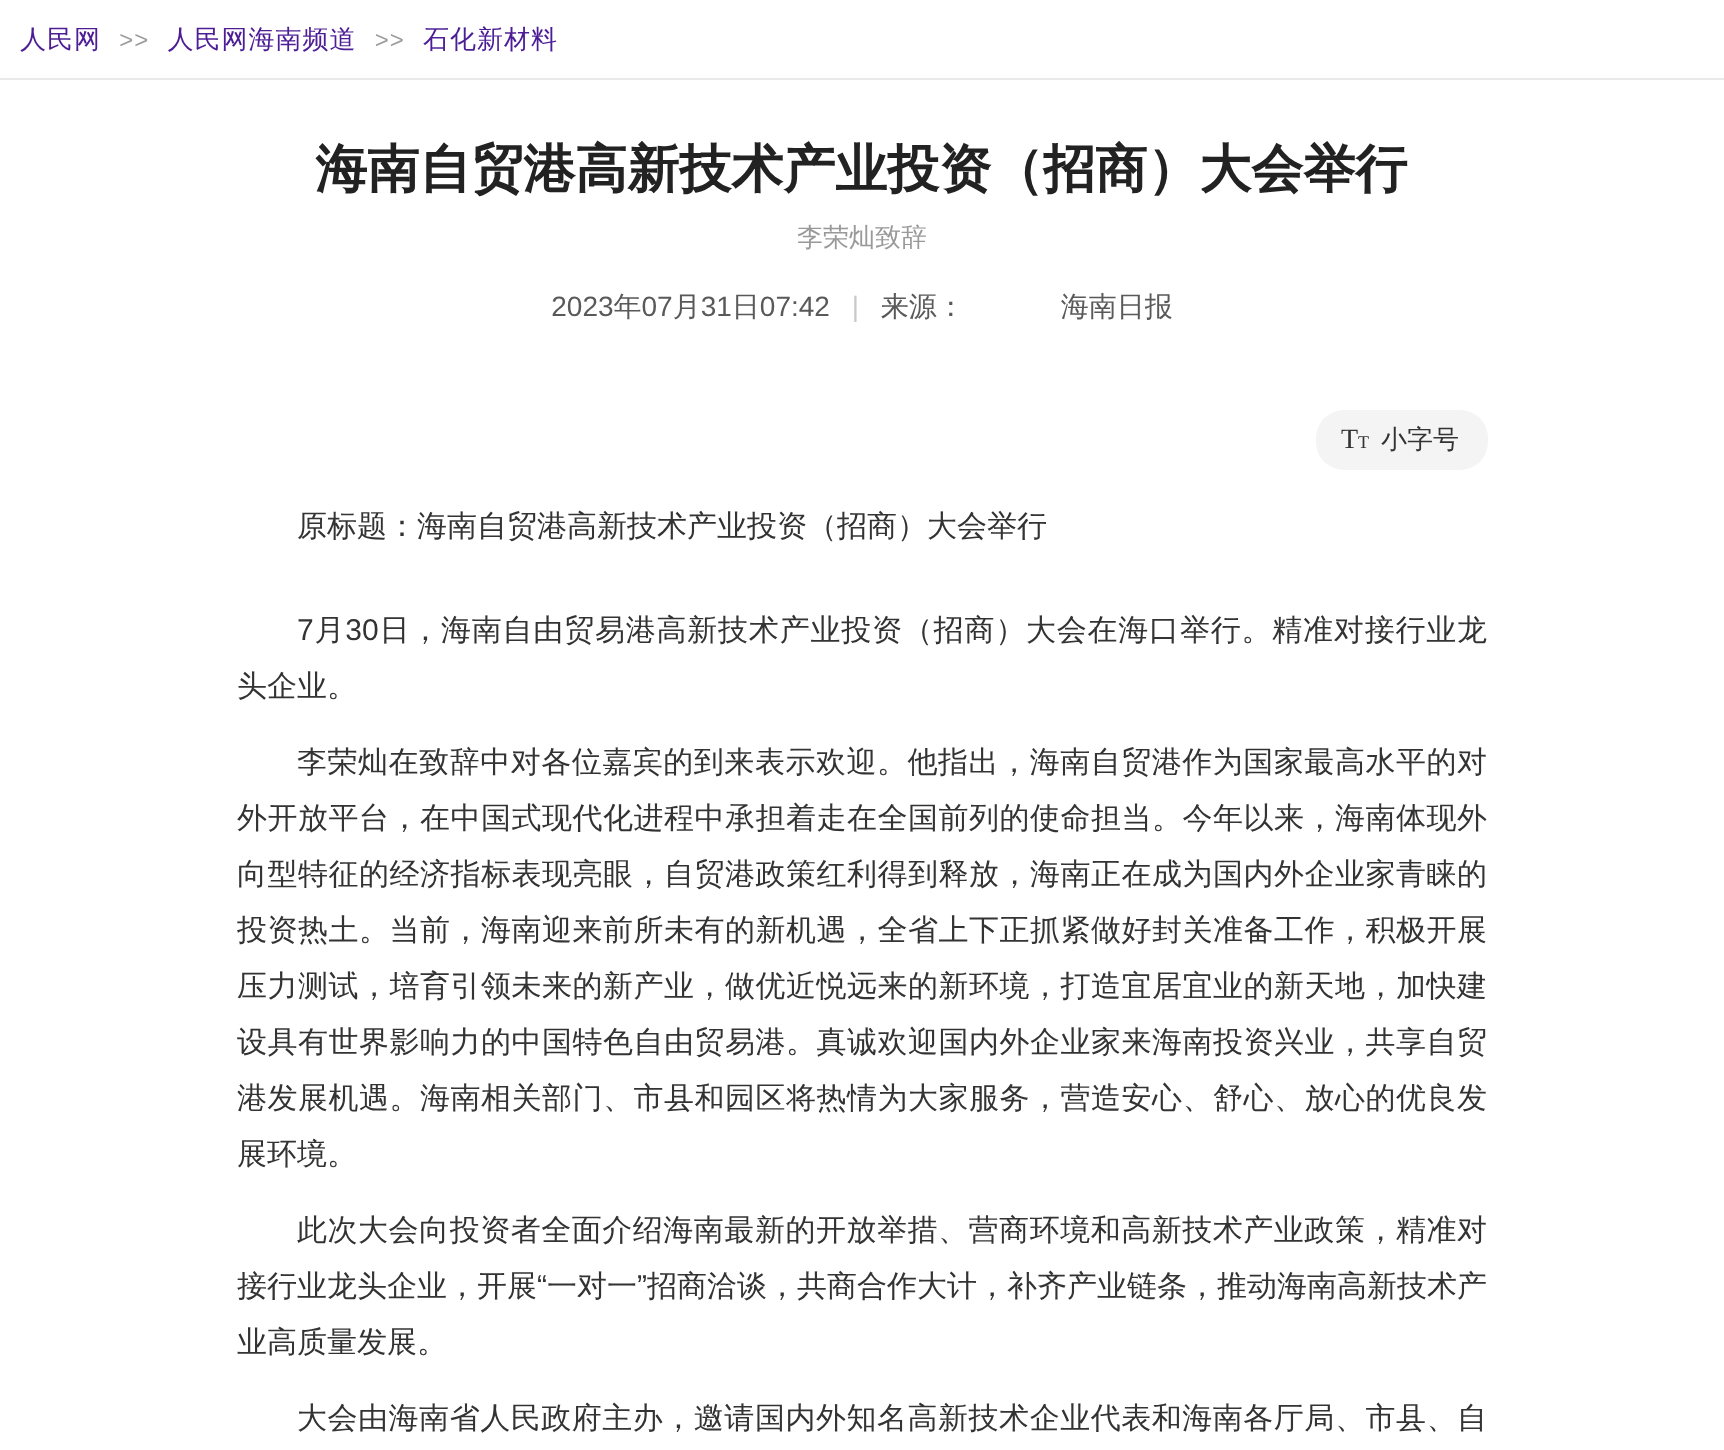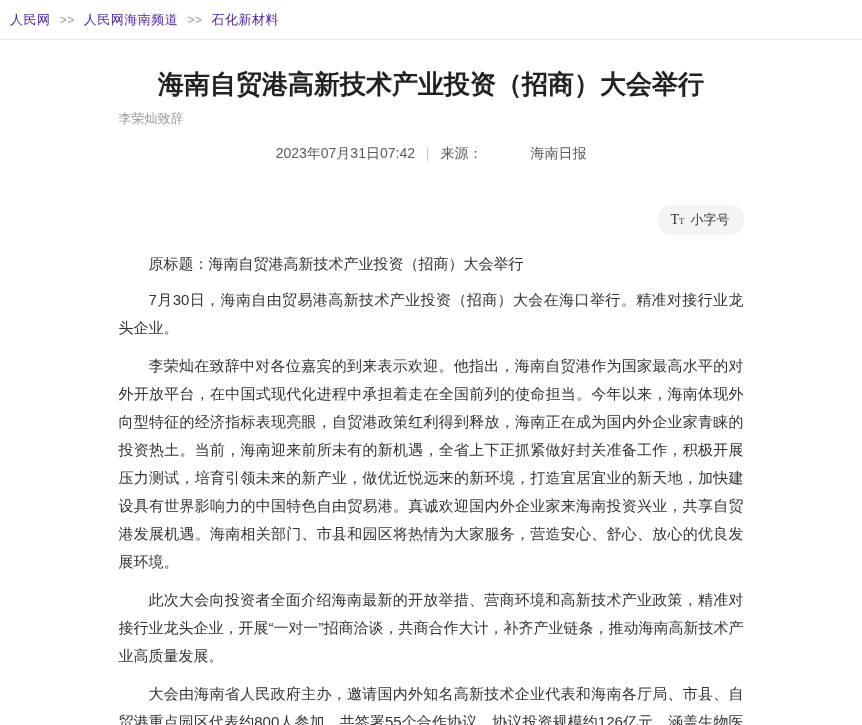--- a/index.html
+++ b/index.html
@@ -33,20 +33,21 @@
   .article-title {
     margin: 26px 0 0 0;
     font-size: 26px;
     line-height: 36px;
     font-weight: 700;
     color: #222;
     text-align: center;
   }
   .article-subtitle {
     margin-top: 8px;
+    text-align: center;
     font-size: 13px;
     line-height: 17px;
     color: #999;
   }
   .article-meta {
     margin-top: 17px;
     text-align: center;
     font-size: 14px;
     line-height: 18px;
     color: #595959;
@@ -74,21 +75,21 @@
   .tt-icon .t-small { font-size: 9px; }
 
   .article-body {
     margin-top: 15px;
     font-size: 15px;
     line-height: 28px;
     color: #333;
     text-align: justify;
   }
   .article-body p { margin: 0 0 10px 0; text-indent: 2em; }
-  .article-body p.orig-title { margin-bottom: 8px; }
+  .article-body p.orig-title { margin-bottom: 24px; }
 </style>
 </head>
 <body>
 
 <div class="breadcrumb">
   <a>人民网</a>
   <span class="sep">&gt;&gt;</span>
   <a>人民网海南频道</a>
   <span class="sep">&gt;&gt;</span>
   <a>石化新材料</a>

